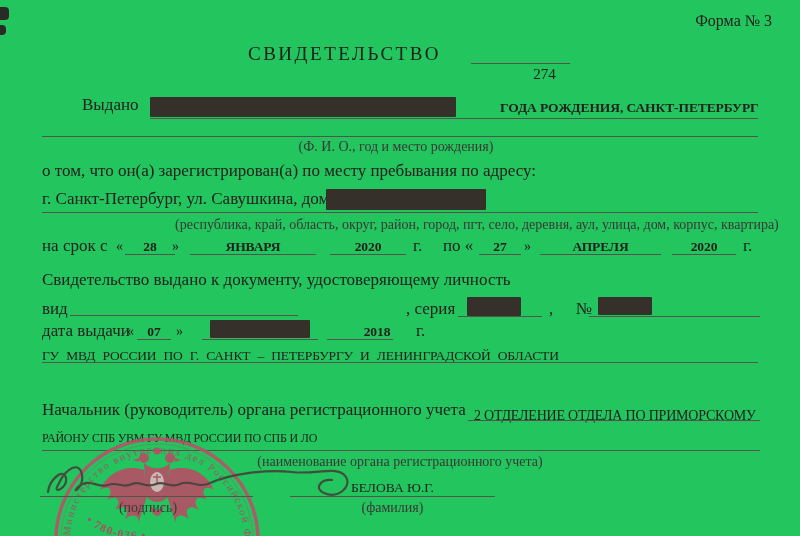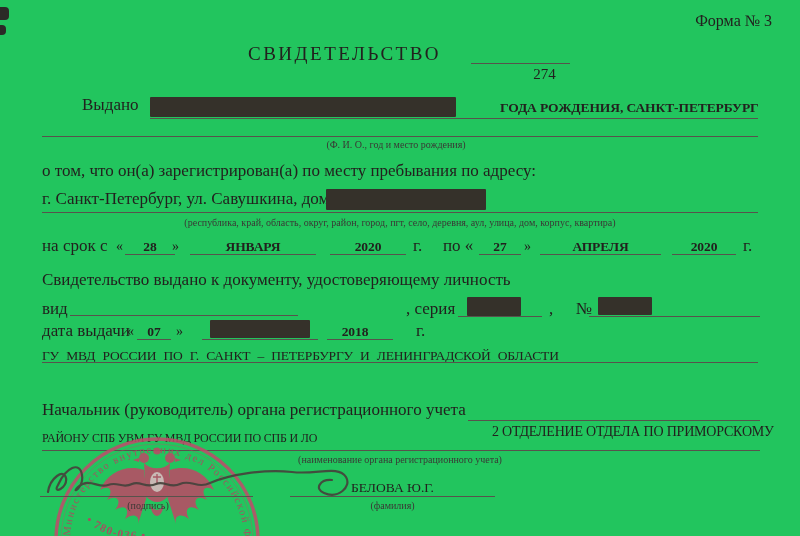--- a/index.html
+++ b/index.html
@@ -10,21 +10,21 @@
     background:#22c55e;
     overflow:hidden;
     font-family:"Liberation Serif", serif;
     color:#22211e;
   }
   .abs{position:absolute;}
   .t17{font-size:17px;line-height:1.15;white-space:nowrap;}
   .t16{font-size:16px;white-space:nowrap;}
   .bold-val{font-size:13.5px;font-weight:bold;letter-spacing:-0.1px;white-space:nowrap;}
   .cond{font-size:13.5px;letter-spacing:-0.2px;white-space:nowrap;}
-  .caption{font-size:10px;color:#3a3835;text-align:center;white-space:nowrap;}
+  .caption{font-size:14px;color:#3a3835;text-align:center;white-space:nowrap;}
   .rule{height:1px;background:#57534c;}
   .redaction{background:#35312a;border-radius:1px;}
   .title{font-size:19px;letter-spacing:2.5px;white-space:nowrap;}
   .num{font-size:15px;white-space:nowrap;}
   .quote{font-size:14px;}
   .seg{position:absolute;text-align:center;}
   .smudge{background:#2b2a27;position:absolute;}
 </style>
 </head>
 <body>
@@ -87,29 +87,29 @@
   <div class="abs redaction" style="left:598px;top:297px;width:54px;height:18px;"></div>
   <div class="abs rule" style="left:589px;top:316px;width:171px;"></div>
 
   <div class="abs t17" style="left:42px;top:321px;">дата выдачи</div>
   <div class="abs quote" style="left:127px;top:324px;">«</div>
   <div class="seg bold-val" style="left:137px;top:324px;width:34px;">07</div>
   <div class="abs rule" style="left:137px;top:339px;width:34px;"></div>
   <div class="abs quote" style="left:176px;top:324px;">»</div>
   <div class="abs redaction" style="left:210px;top:320px;width:100px;height:18px;"></div>
   <div class="abs rule" style="left:202px;top:339px;width:116px;"></div>
-  <div class="seg bold-val" style="left:322px;top:324px;width:66px;">2018</div>
+  <div class="seg bold-val" style="left:344px;top:324px;width:66px;">2018</div>
   <div class="abs rule" style="left:327px;top:339px;width:66px;"></div>
   <div class="abs t17" style="left:416px;top:321px;">г.</div>
 
   <div class="abs cond" style="left:42px;top:348px;word-spacing:4px;">ГУ МВД РОССИИ ПО Г. САНКТ – ПЕТЕРБУРГУ И ЛЕНИНГРАДСКОЙ ОБЛАСТИ</div>
   <div class="abs rule" style="left:42px;top:362px;width:716px;"></div>
 
   <div class="abs t17" style="left:42px;top:400px;">Начальник (руководитель) органа регистрационного учета</div>
-  <div class="abs cond" style="left:474px;top:424px;font-size:14px;margin-left:18px;">2 ОТДЕЛЕНИЕ ОТДЕЛА  ПО ПРИМОРСКОМУ</div>
+  <div class="abs cond" style="left:474px;top:408px;font-size:14px;">2 ОТДЕЛЕНИЕ ОТДЕЛА  ПО ПРИМОРСКОМУ</div>
   <div class="abs rule" style="left:468px;top:420px;width:292px;"></div>
   <div class="abs cond" style="left:42px;top:431px;font-size:12px;">РАЙОНУ СПБ УВМ  ГУ  МВД РОССИИ  ПО СПБ  И  ЛО</div>
   <div class="abs rule" style="left:42px;top:450px;width:718px;"></div>
   <div class="abs caption" style="left:250px;top:454px;width:300px;">(наименование органа регистрационного учета)</div>
 
   <svg class="abs" style="left:40px;top:424px;" width="240" height="112" viewBox="0 0 240 112">
     <defs>
       <path id="ringPath" d="M 30,116 A 87,87 0 1 1 204,116 A 87,87 0 1 1 30,116"></path>
       <path id="codePath" d="M 44,96 C 62,112 88,118 112,114"></path>
     </defs>

